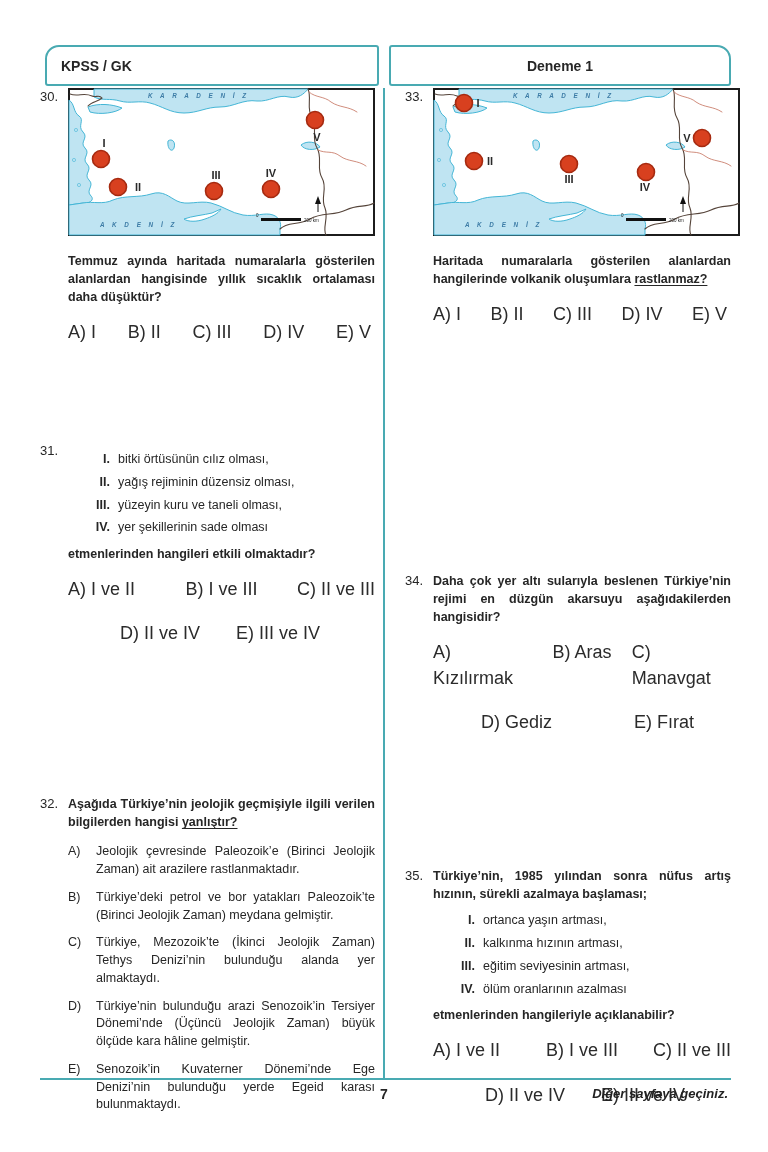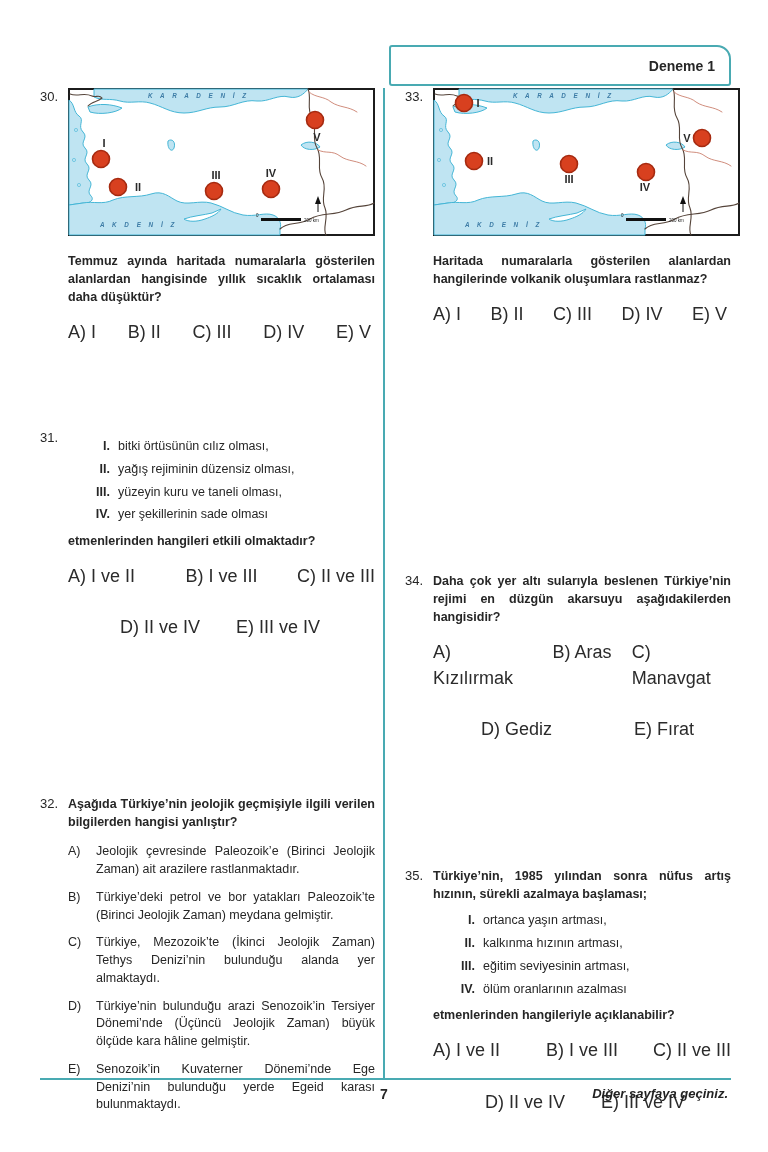--- a/index.html
+++ b/index.html
@@ -3,44 +3,44 @@
 <meta charset="utf-8">
 <style>
   *{margin:0;padding:0;box-sizing:border-box}
   html,body{width:768px;height:1152px}
   body{background:#fdfdfc;font-family:"Liberation Sans",sans-serif;color:#262626;position:relative;overflow:hidden}
   .page{position:absolute;inset:0;background:#ffffff}
 
   
   .hdr-box{position:absolute;top:45px;height:41px;border:2px solid #49aab2;display:flex;align-items:center;font-weight:700;font-size:14px;background:#fff}
   .hdr-left{left:45px;width:334px;border-radius:14px 3px 3px 3px;padding:0 14px}
-  .hdr-right{left:389px;width:342px;border-radius:3px 14px 3px 3px;justify-content:flex-end;padding:4px 14px}
+  .hdr-right{left:389px;width:342px;border-radius:3px 14px 3px 3px;justify-content:center;padding:4px 14px}
 
   
   .vdiv{position:absolute;left:383px;top:88px;width:2px;height:990px;background:#49aab2}
   .hline{position:absolute;left:40px;top:1078px;width:691px;height:2px;background:#49aab2}
 
   
   .pagenum{position:absolute;left:369px;top:1086px;width:30px;text-align:center;font-weight:700;font-size:14px}
   .footnote{position:absolute;right:40px;top:1086px;font-style:italic;font-weight:700;font-size:13px;color:#222}
 
   
   .q{position:absolute;display:grid;grid-template-columns:28px 1fr}
   .qnum{font-weight:400;font-size:13px;line-height:1.4}
   .stem{font-weight:700;font-size:12.5px;line-height:1.45;text-align:justify}
-  .u{text-underline-offset:2px}
+  .u{text-decoration:underline;text-underline-offset:2px}
   .map{width:307px;height:148px;display:block}
   .map-wrap{margin-bottom:16px}
 
   .opt-row{font-size:18px;line-height:1.4;color:#2b2b2b}
   .five{display:flex;justify-content:space-between;margin-top:14px;padding-right:4px}
   .grid3{display:grid;grid-template-columns:1fr 1fr 1fr;margin-top:14px}
   .grid3 .opt:nth-child(2){justify-self:center}
   .grid3 .opt:nth-child(3){justify-self:end}
-  .row2{display:flex;margin-top:26px}
+  .row2{display:flex;margin-top:19px}
   .row2 .opt:first-child{margin-left:var(--m1,52px)}
   .row2 .opt:last-child{margin-left:var(--m2,36px)}
 
   .roman-list{margin:9px 0 0 22px}
   .roman-line{display:flex;gap:8px;font-size:12.5px;line-height:1.42;margin-bottom:5px}
   .rnum{min-width:20px;text-align:right;font-weight:700}
   .closing{margin-top:8px}
 
   .lettered{margin-top:12px}
   .letter-row{display:flex;gap:8px;font-size:12.5px;line-height:1.42;margin-bottom:10px}
@@ -85,20 +85,23 @@
       <text class="tiny" x="188" y="129">0</text>
       <text class="tiny" x="236" y="134">200 km</text>
       <path d="M250,124 L250,113" stroke="#111" stroke-width="1"></path>
       <path d="M247,116 L250,108 L253,116 Z" fill="#111"></path>
     </g>
   </defs>
 </svg>
 
 <div class="page">
 
+  <div class="hdr-box hdr-left">
+    <span>KPSS / GK</span>
+  </div>
   <div class="hdr-box hdr-right">
     <span>Deneme 1</span>
   </div>
 
   <div class="vdiv"></div>
   <div class="hline"></div>
 
   <section class="q" style="left:40px;top:88px;width:335px">
     <div class="qnum">30.</div>
     <div class="qbody">
@@ -123,21 +126,21 @@
       <div class="opt-row five">
           <span class="opt">A) I</span>
           <span class="opt">B) II</span>
           <span class="opt">C) III</span>
           <span class="opt">D) IV</span>
           <span class="opt">E) V</span>
         </div>
     </div>
   </section>
 
-  <section class="q" style="left:40px;top:429px;width:335px">
+  <section class="q" style="left:40px;top:442px;width:335px">
     <div class="qnum">31.</div>
     <div class="qbody">
       <div class="roman-list">
           <div class="roman-line">
             <span class="rnum">I.</span>
             <span>bitki örtüsünün cılız olması,</span>
           </div>
           <div class="roman-line">
             <span class="rnum">II.</span>
             <span>yağış rejiminin düzensiz olması,</span>

